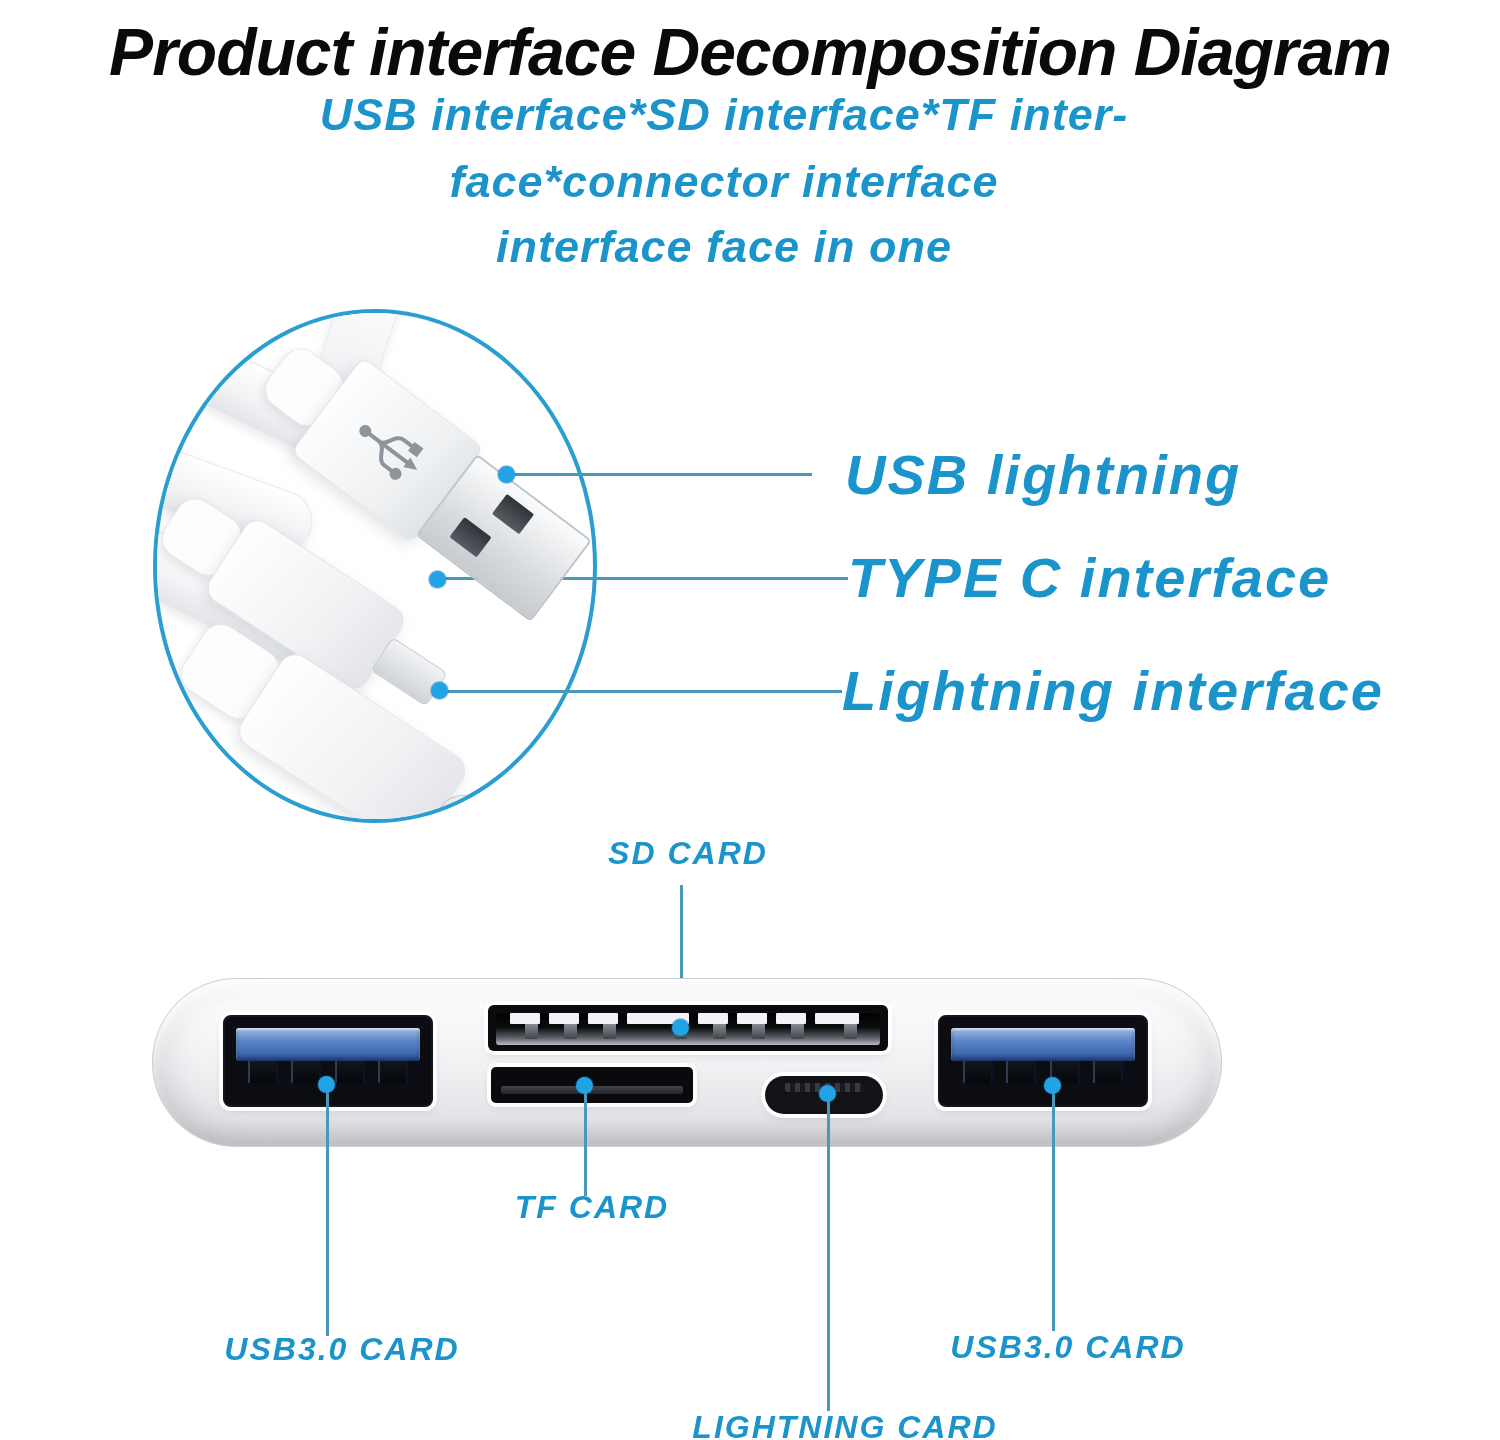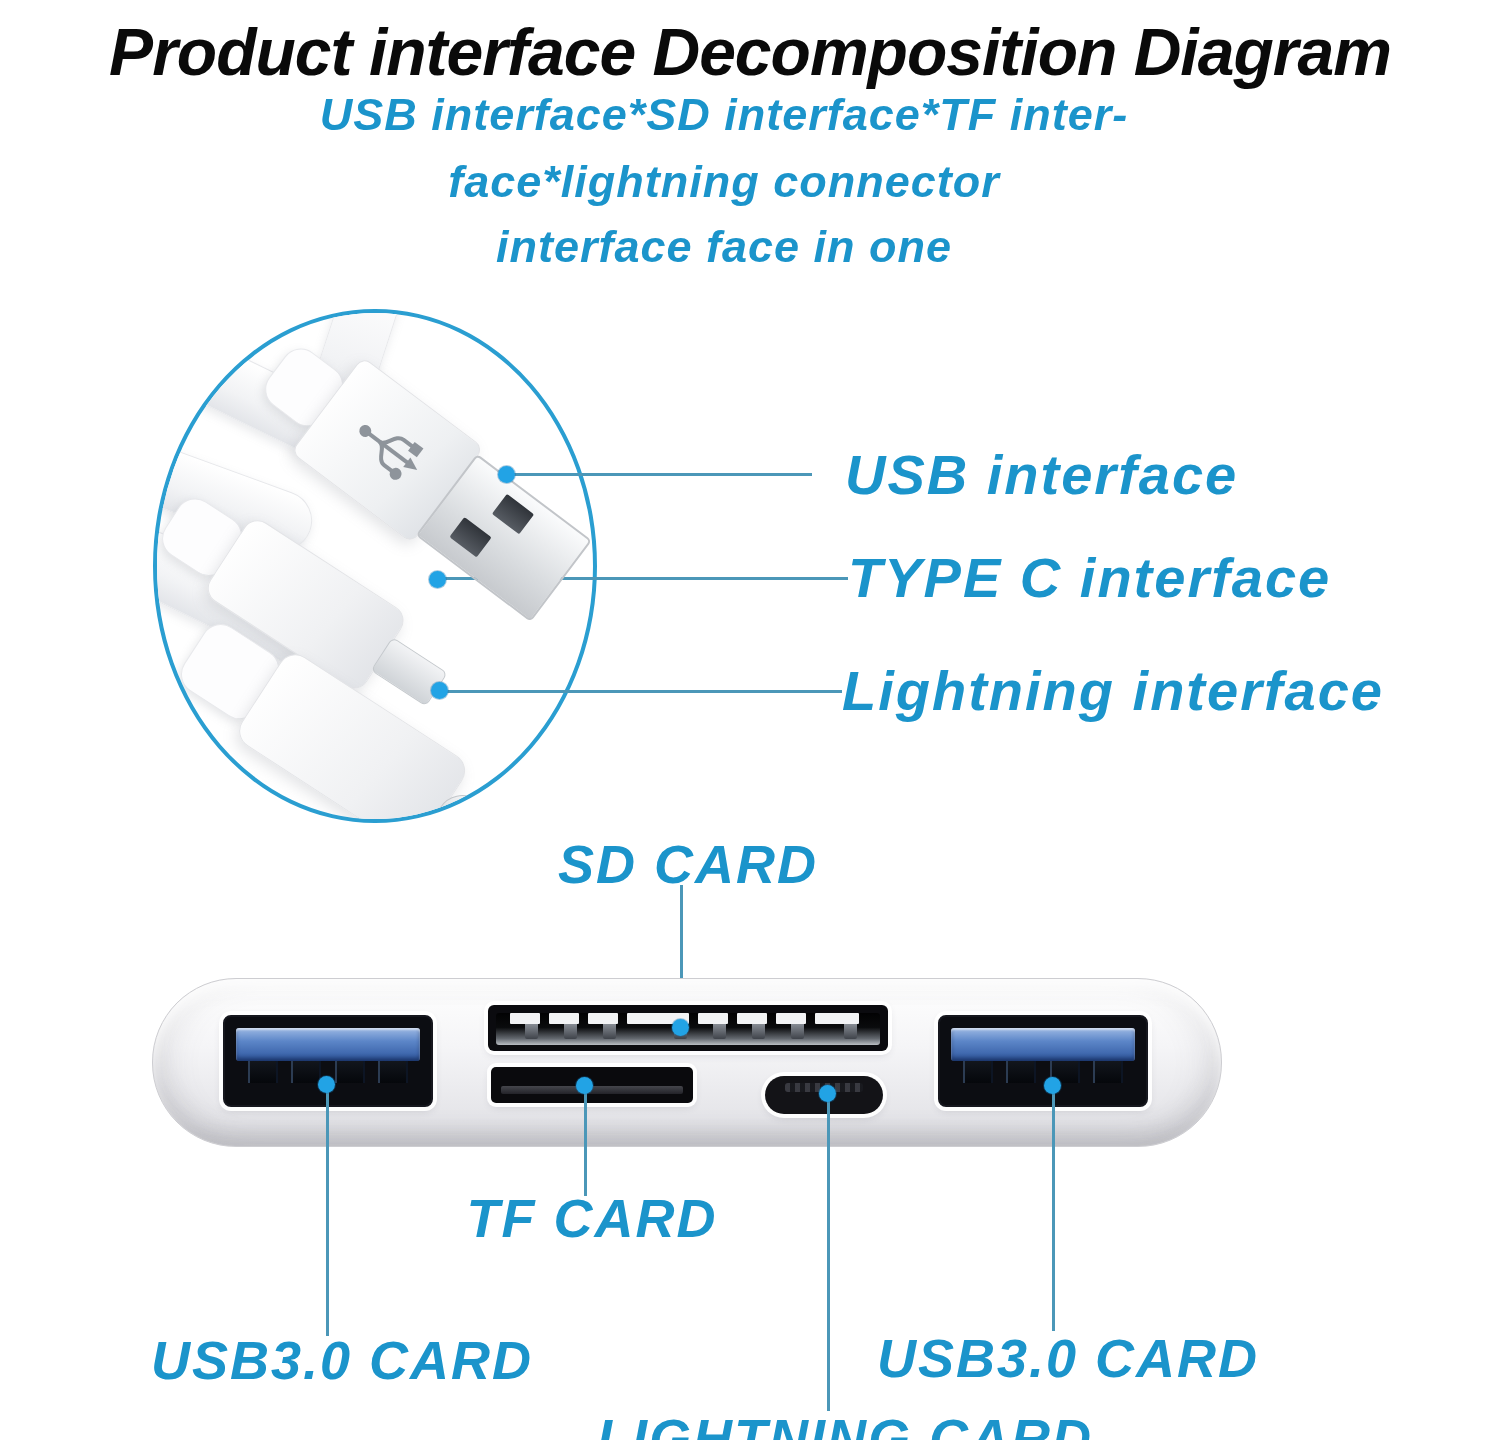--- a/index.html
+++ b/index.html
@@ -10,21 +10,21 @@
   
   .page-title{
     position:absolute;top:0;left:0;width:1500px;text-align:center;
     font-size:67px;font-weight:bold;font-style:italic;letter-spacing:-1px;
     color:var(--title-black,#0a0a0a);transform:scaleX(.985);white-space:nowrap;
   }
   .blue{color:var(--label-blue,#1b94cb);font-weight:bold;font-style:italic;white-space:nowrap;}
   .sub{position:absolute;left:12px;width:1424px;text-align:center;font-size:45px;letter-spacing:1px;}
   .sub1{top:76px}.sub2{top:143px}.sub3{top:208px}
   .callout{position:absolute;font-size:56px;letter-spacing:2px;line-height:1;}
-  .portlabel{position:absolute;font-size:54px;letter-spacing:2px;line-height:1;transform:translateX(-50%);}
+  .portlabel{position:absolute;font-size:32px;letter-spacing:2px;line-height:1;transform:translateX(-50%);}
   
   .hline{position:absolute;height:3px;background:var(--leader-line,#4b97b8);}
   .vline{position:absolute;width:3px;background:var(--leader-line,#4b97b8);}
   .dot{position:absolute;width:17px;height:17px;border-radius:50%;
        background:var(--dot-blue,#22a3e5);box-shadow:0 0 0 1px rgba(20,110,170,.35);z-index:30;}
   
   .photo-circle{
     position:absolute;left:153px;top:296px;width:436px;height:506px;
     border:4px solid var(--ring-blue,#2a9ed1);border-radius:50%;overflow:hidden;background:#fff;
   }
@@ -97,21 +97,21 @@
           background:repeating-linear-gradient(90deg,#42434b 0 5px,#1a1b20 5px 10px);}
 </style>
 </head>
 <body>
 
 <div class="stage">
 
   <div class="page-title">Product interface Decomposition Diagram</div>
 
   <div class="sub sub1 blue">USB interface*SD interface*TF inter-</div>
-  <div class="sub sub2 blue">face*lightning connector</div>
+  <div class="sub sub2 blue">face*connector interface</div>
   <div class="sub sub3 blue">interface face in one</div>
 
   <div class="photo-circle">
     <div class="cable cab1"></div>
     <div class="cable cab2"></div>
     <div class="cable cab3"></div>
     <div class="cable cab4"></div>
 
     <div class="conn conn-usb-a">
       <div class="neck neck-a"></div>
@@ -149,21 +149,21 @@
     </div>
   </div>
 
   <div class="hline" style="left:507px;top:460px;width:305px;"></div>
   <div class="hline" style="left:438px;top:564px;width:410px;"></div>
   <div class="hline" style="left:440px;top:677px;width:402px;"></div>
   <div class="dot" style="left:498px;top:453px;"></div>
   <div class="dot" style="left:429px;top:558px;"></div>
   <div class="dot" style="left:431px;top:669px;"></div>
 
-  <div class="callout blue" style="left:845px;top:434px;">USB interface</div>
+  <div class="callout blue" style="left:845px;top:434px;">USB lightning</div>
   <div class="callout blue" style="left:848px;top:537px;">TYPE C interface</div>
   <div class="callout blue" style="left:842px;top:650px;">Lightning interface</div>
 
   <div class="portlabel blue" style="left:688px;top:824px;">SD CARD</div>
   <div class="vline" style="left:680px;top:872px;height:142px;"></div>
 
   <div class="device">
     <div class="port usb-port usb-left">
       <div class="tongue"></div>
       <div class="pins">

